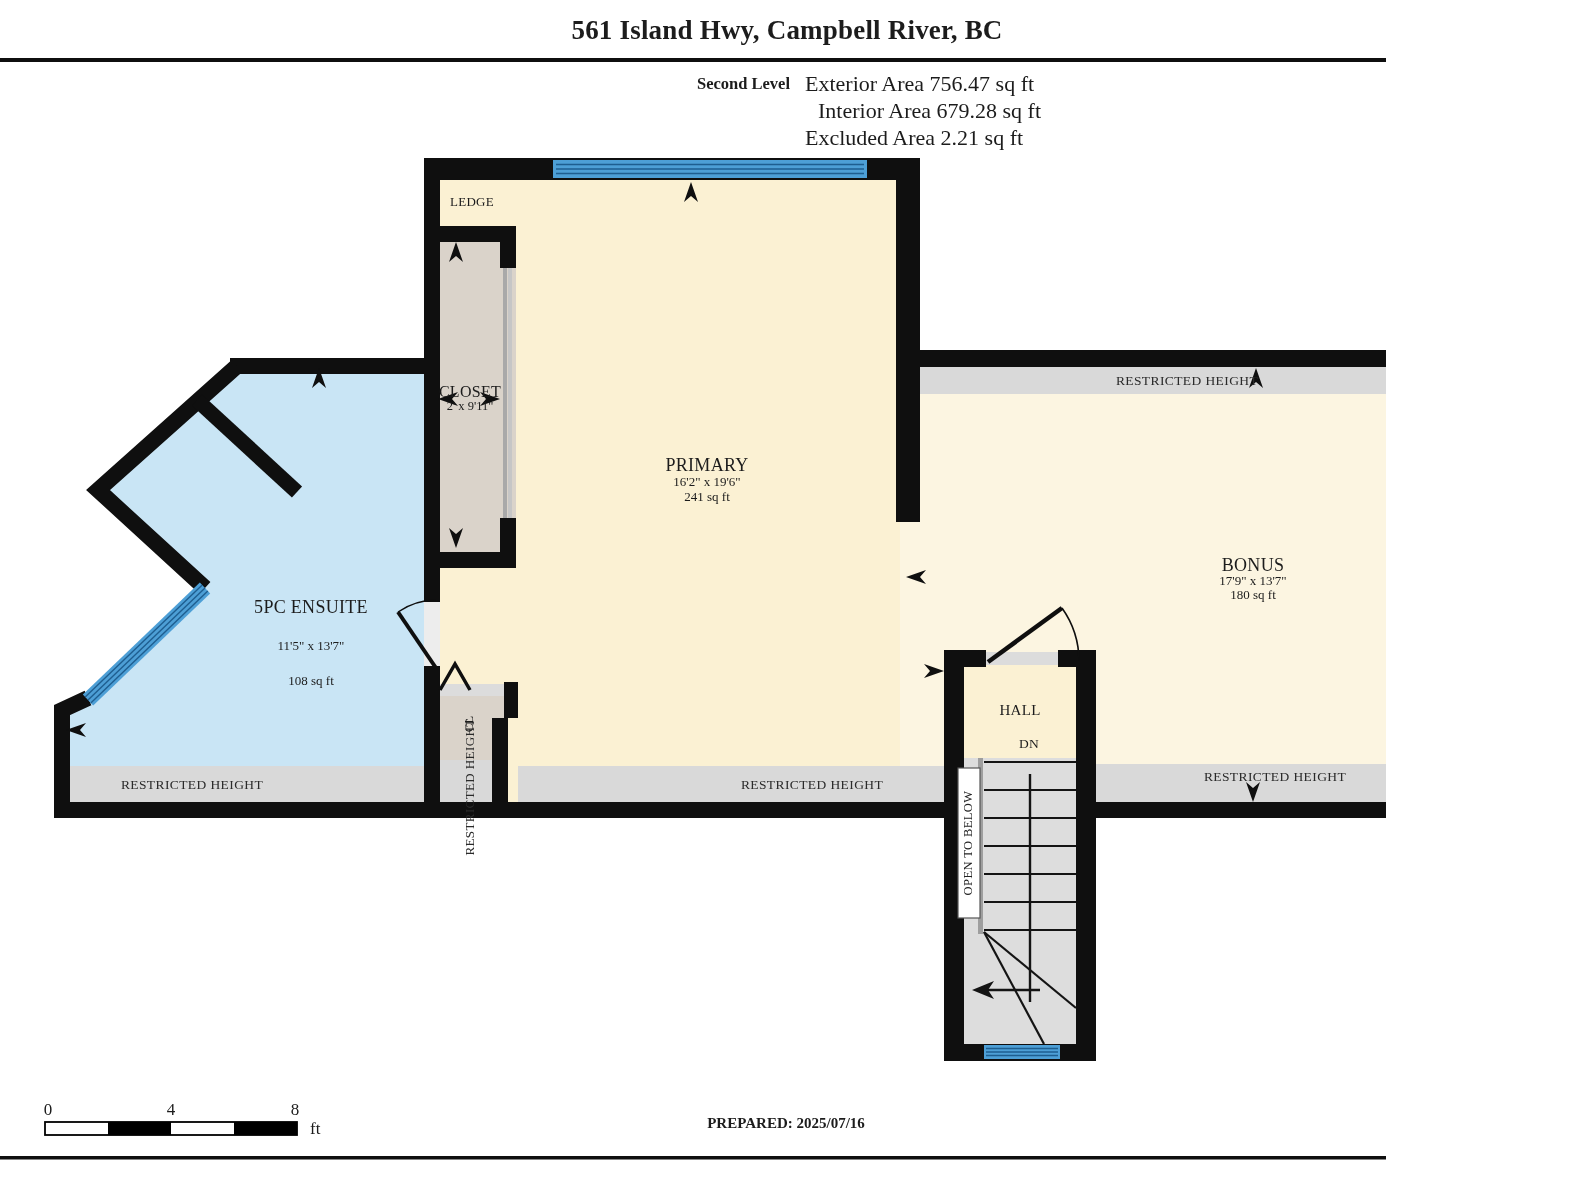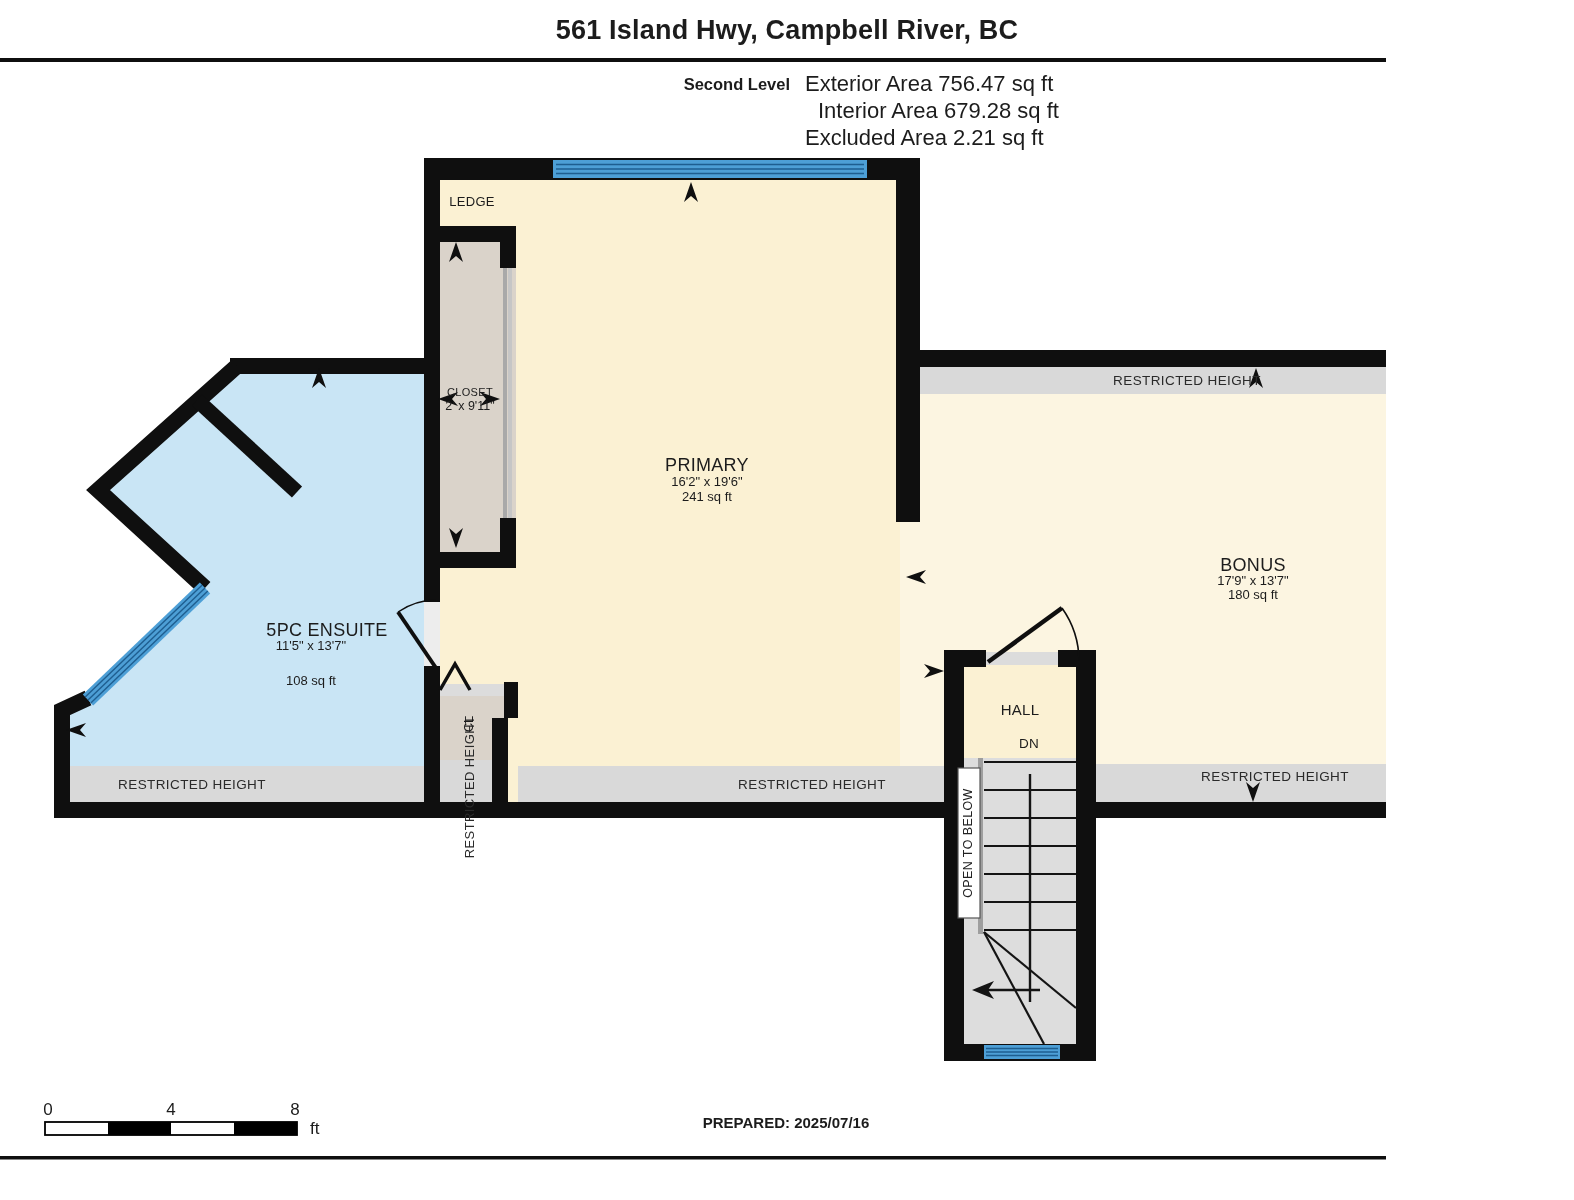--- a/index.html
+++ b/index.html
@@ -1,17 +1,17 @@
 <!DOCTYPE html>
 <html><head>
 <meta charset="utf-8">
 <style>
   html,body{margin:0;padding:0;background:#ffffff;}
   .page{position:relative;width:1386px;height:1200px;background:#ffffff;overflow:hidden;
-        font-family:Liberation Sans, sans-serif;color:#111;}
+        font-family:Liberation Serif, serif;color:#111;}
   .plan-svg{position:absolute;left:0;top:0;width:1574px;height:1200px;}
   .lbl{position:absolute;transform:translate(-50%,-50%);white-space:nowrap;color:#1c1c1c;
        text-align:center;line-height:1.1;}
   .lbl.left{transform:translate(0,-50%);text-align:left;}
   .lbl.right{transform:translate(-100%,-50%);text-align:right;}
   .rot{transform:translate(-50%,-50%) rotate(-90deg);}
   .title{font-size:27px;font-weight:bold;letter-spacing:.2px;}
   .lvl{font-size:16.5px;font-weight:bold;}
   .area{font-size:22px;}
   .room{font-size:18px;letter-spacing:.3px;}
@@ -196,28 +196,28 @@
   </svg>
 
   <div class="lbl title" style="left:787px;top:31px;">561 Island Hwy, Campbell River, BC</div>
   <div class="lbl right lvl" style="left:790px;top:84px;">Second Level</div>
   <div class="lbl left area" style="left:805px;top:84px;">Exterior Area 756.47 sq ft</div>
   <div class="lbl left area" style="left:805px;top:111px;margin-left:13px;">Interior Area 679.28 sq ft</div>
   <div class="lbl left area" style="left:805px;top:138px;">Excluded Area 2.21 sq ft</div>
 
   <div class="lbl room" style="left:472px;top:202px;font-size:13px;">LEDGE</div>
 
-  <div class="lbl room" style="left:470px;top:392px;font-size:11px;text-align:right;">CLOSET</div>
+  <div class="lbl room" style="left:470px;top:392px;font-size:16px;text-align:right;">CLOSET</div>
   <div class="lbl dims" style="left:470px;top:407px;font-size:12.5px;">2' x 9'11"</div>
 
   <div class="lbl room" style="left:707px;top:466px;">PRIMARY</div>
   <div class="lbl dims" style="left:707px;top:482px;">16'2" x 19'6"</div>
   <div class="lbl dims" style="left:707px;top:497px;">241 sq ft</div>
 
-  <div class="lbl room" style="left:311px;top:631px;margin-left:16px;">5PC ENSUITE</div>
+  <div class="lbl room" style="left:311px;top:608px;">5PC ENSUITE</div>
   <div class="lbl dims" style="left:311px;top:646px;">11'5" x 13'7"</div>
   <div class="lbl dims" style="left:311px;top:661px;margin-top:20px;">108 sq ft</div>
 
   <div class="lbl room" style="left:1253px;top:566px;">BONUS</div>
   <div class="lbl dims" style="left:1253px;top:581px;">17'9" x 13'7"</div>
   <div class="lbl dims" style="left:1253px;top:595px;">180 sq ft</div>
 
   <div class="lbl room" style="left:1020px;top:710px;font-size:15px;">HALL</div>
   <div class="lbl room" style="left:1029px;top:744px;font-size:13.5px;">DN</div>
 

